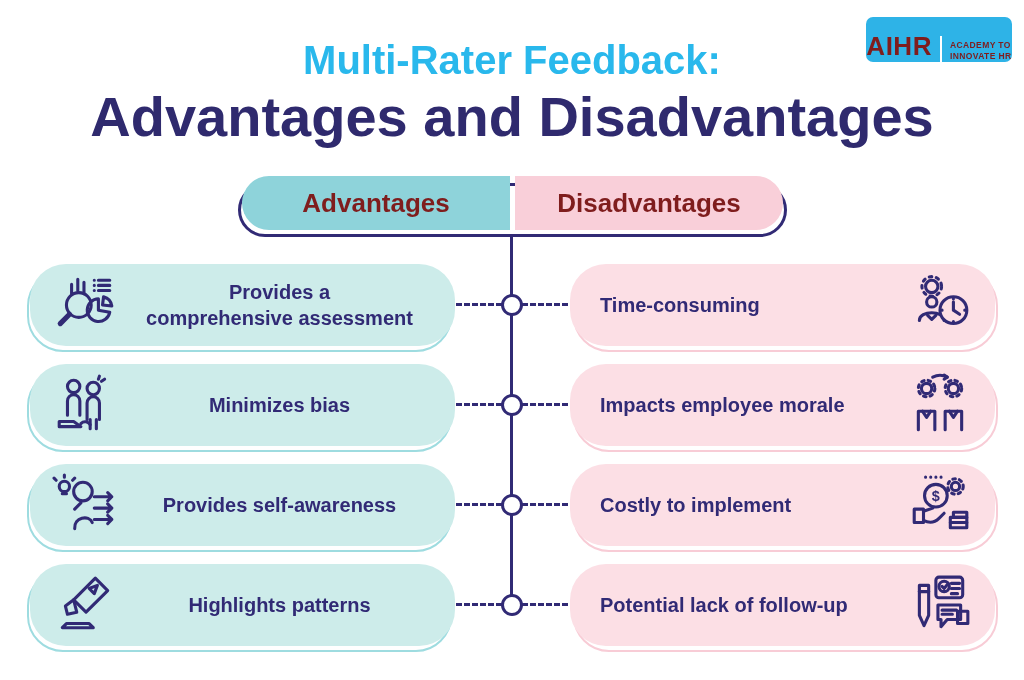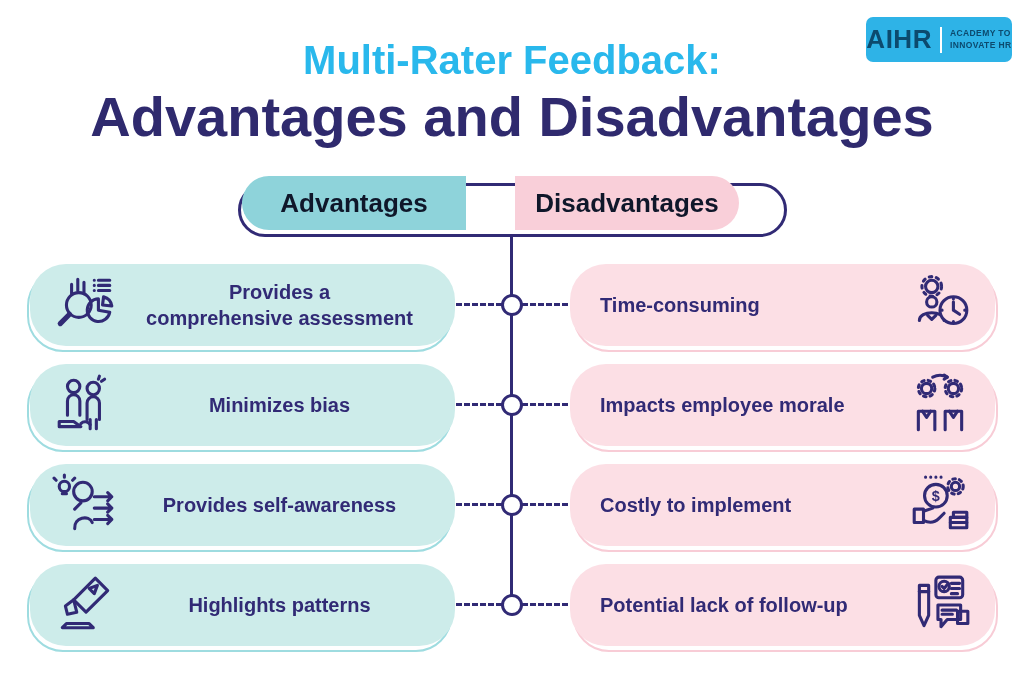--- a/index.html
+++ b/index.html
@@ -5,40 +5,40 @@
   html,body{margin:0;padding:0;}
   body{
     width:1024px;height:680px;position:relative;overflow:hidden;
     background:#ffffff;
     font-family:"Liberation Sans","DejaVu Sans",sans-serif;
   }
   
   .logo{
     position:absolute;left:866px;top:17px;width:146px;height:45px;
     background:#2eb3e7;border-radius:7px;
-    display:flex;align-items:center;justify-content:center;gap:8px;
-    color:#0c4a6e;
+    display:flex;align-items:flex-end;justify-content:center;gap:8px;
+    color:#7f1d1d;
   }
   .logo-brand{font-size:26px;font-weight:800;letter-spacing:.5px;}
   .logo-divider{width:2px;height:26px;background:#fff;}
   .logo-tagline{font-size:8.5px;font-weight:700;letter-spacing:.4px;line-height:1.3;}
   
   .titles{position:absolute;top:40px;left:0;width:100%;text-align:center;}
   .title-line1{font-size:40px;font-weight:800;color:#29b8ec;line-height:1.0;}
   .title-line2{font-size:56px;font-weight:800;color:#2f2a6e;line-height:1.0;margin-top:9px;}
   
   .header-wrap{position:absolute;left:242px;top:176px;width:541px;height:54px;}
   .header-outline{
     position:absolute;left:-4px;right:-4px;top:7px;height:54px;
     border:3px solid #312a75;border-radius:30px;box-sizing:border-box;background:transparent;
   }
   .header-half{
-    position:absolute;top:0;height:54px;width:224px;z-index:1;
+    position:absolute;top:0;height:54px;width:268px;z-index:1;
     display:flex;align-items:center;justify-content:center;
-    font-size:26px;font-weight:800;color:#0f172a;
+    font-size:26px;font-weight:800;color:#7f1d1d;
   }
   .header-adv{left:0;background:#8ed3da;border-radius:27px 0 0 27px;}
   .header-dis{left:273px;background:#f9cfd9;border-radius:0 27px 27px 0;}
   
   .spine{position:absolute;left:510px;top:236px;width:3px;height:370px;background:#312a75;}
   .connector{position:absolute;height:0;border-top:3px dashed #312a75;width:46px;}
   .node{
     position:absolute;width:16px;height:16px;border:3px solid #312a75;border-radius:50%;
     background:#ffffff;z-index:2;
   }

